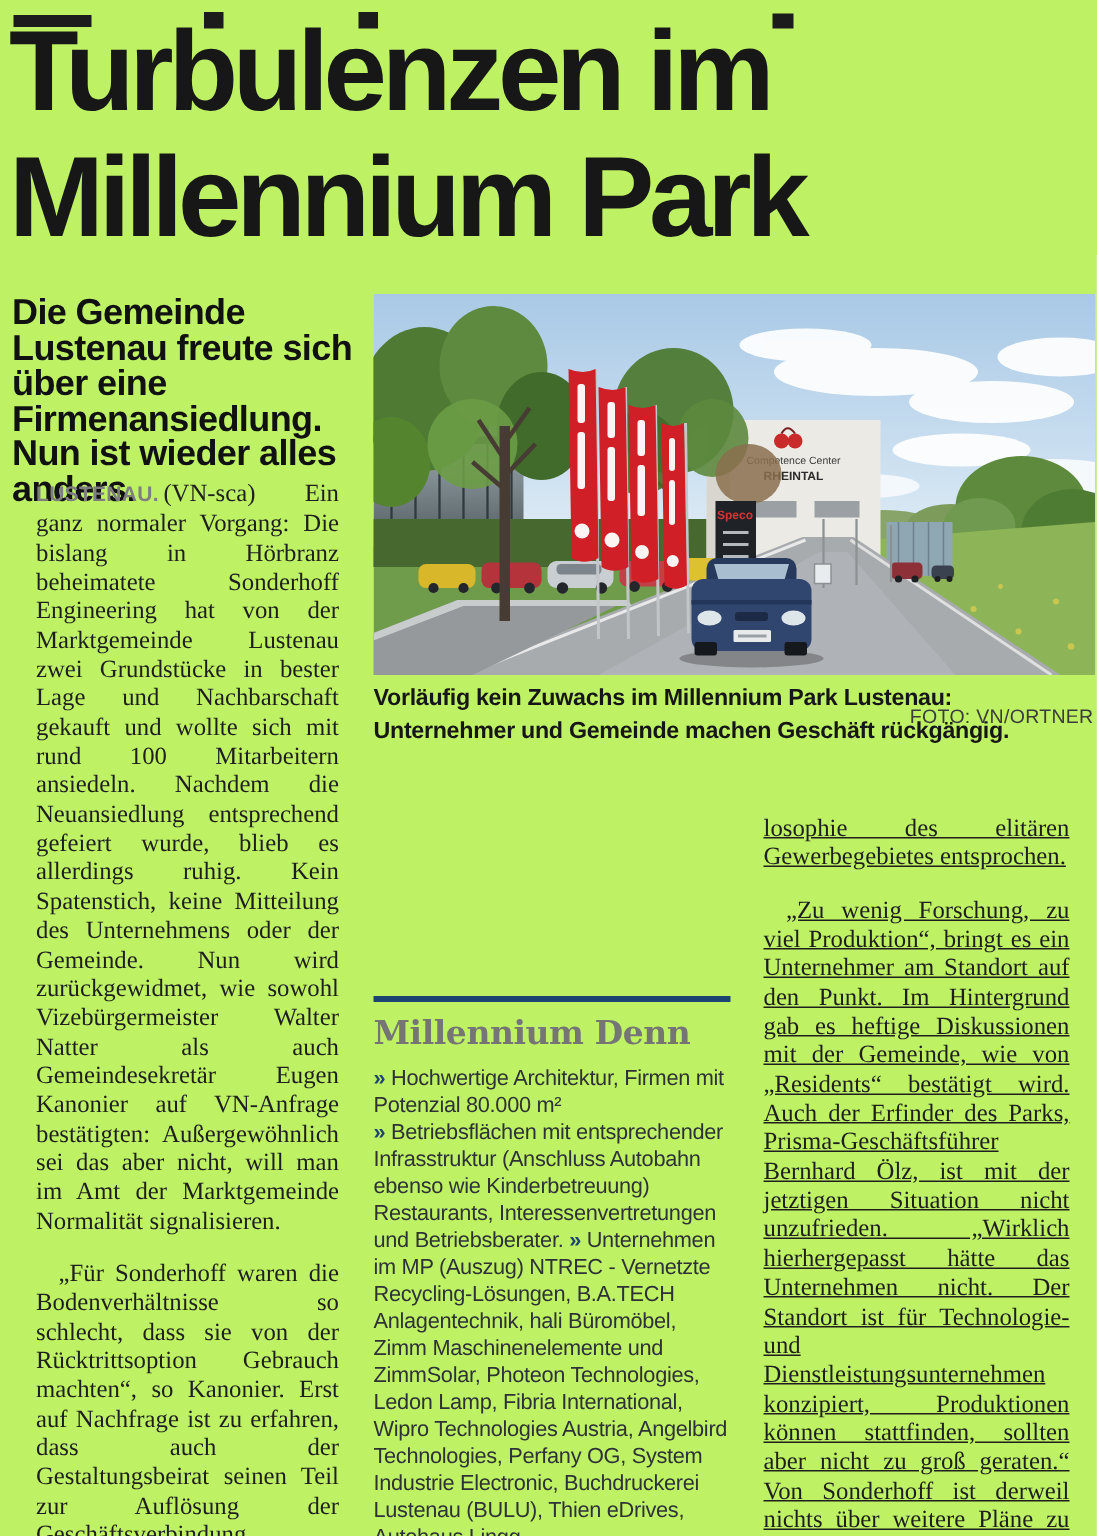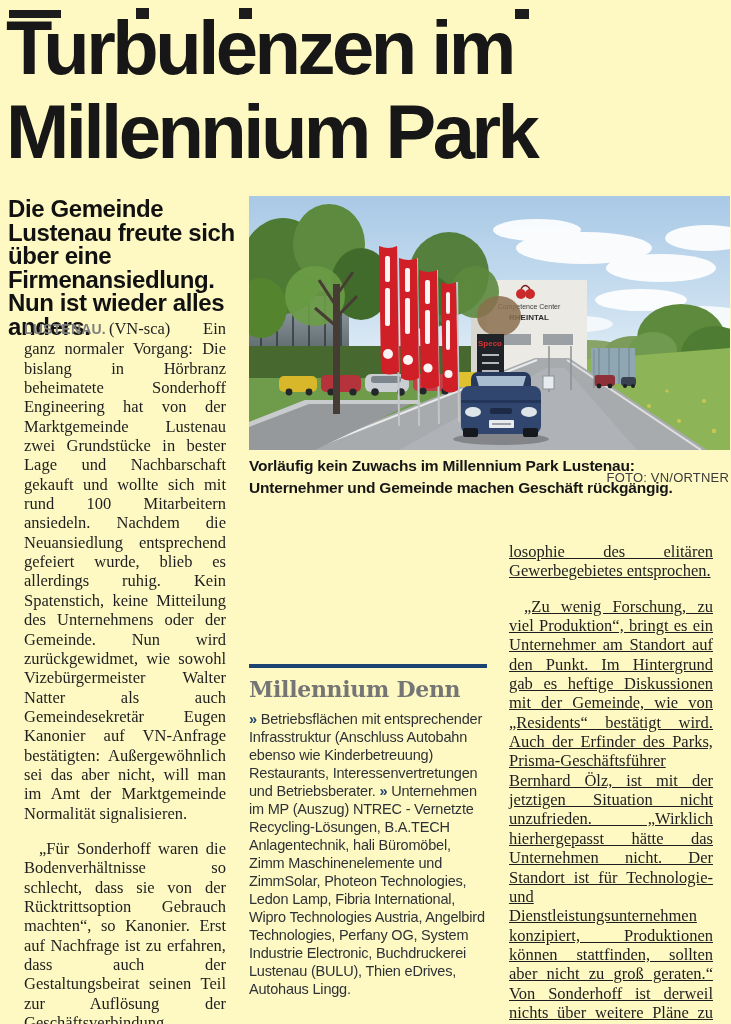--- a/index.html
+++ b/index.html
@@ -1,18 +1,18 @@
 <!DOCTYPE html>
 <html lang="de"><head>
 <meta charset="utf-8">
 <style>
   html,body{margin:0;padding:0;}
   body{background:#e8e8e8;}
   #page{
-    position:relative;width:731px;height:1024px;background:#fef9c3;
+    position:relative;width:731px;height:1024px;background:#bef264;
     overflow:hidden;margin:0 auto;
     font-family:"Liberation Serif",serif;color:#1c1c1c;
   }
   .artifact{position:absolute;background:#1c1c1c;}
 
   .headline{
     position:absolute;left:6px;top:6px;width:715px;
     font-family:"Liberation Sans",sans-serif;font-weight:bold;
     font-size:76px;line-height:84px;letter-spacing:-3.5px;color:#171717;
     margin:0;
@@ -295,20 +295,21 @@
 
   <div class="caption">
     <span class="cap-text">Vorläufig kein Zuwachs im Millennium Park Lustenau: Unternehmer und Gemeinde machen Geschäft rückgängig.</span>
     <span class="credit">FOTO: VN/ORTNER</span>
   </div>
 
 
   <div class="infobox">
     <div class="rule"></div>
     <h2>Millennium Denn</h2>
+    <p><span class="marker">»</span> <span>Hochwertige Architektur, Firmen mit Potenzial 80.000 m²</span></p>
     <p><span class="marker">»</span> <span>Betriebsflächen mit entsprechender Infrasstruktur (Anschluss Autobahn ebenso wie Kinderbetreuung) Restaurants, Interessenvertretungen und Betriebsberater. </span><span class="marker">»</span> <span>Unternehmen im MP (Auszug) NTREC - Vernetzte Recycling-Lösungen, B.A.TECH Anlagentechnik, hali Büromöbel, Zimm Maschinenelemente und ZimmSolar, Photeon Technologies, Ledon Lamp, Fibria International, Wipro Technologies Austria, Angelbird Technologies, Perfany OG, System Industrie Electronic, Buchdruckerei Lustenau (BULU), Thien eDrives, Autohaus Lingg.</span></p>
   </div>
 
   <div id="col-right" class="bodycol">
     <p>losophie des elitären Gewerbegebietes entsprochen.</p>
     <p class="indent">„Zu wenig Forschung, zu viel Produktion“, bringt es ein Unternehmer am Standort auf den Punkt. Im Hintergrund gab es heftige Diskussionen mit der Gemeinde, wie von „Residents“ bestätigt wird. Auch der Erfinder des Parks, Prisma-Geschäftsführer Bernhard Ölz, ist mit der jetztigen Situation nicht unzufrieden. „Wirklich hierhergepasst hätte das Unternehmen nicht. Der Standort ist für Technologie- und Dienstleistungsunternehmen konzipiert, Produktionen können stattfinden, sollten aber nicht zu groß geraten.“ Von Sonderhoff ist derweil nichts über weitere Pläne zu erfahren: „Wir werden uns nächste Woche an die Öffentlichkeit wenden.“</p>
   </div>
 
 </div>
 

